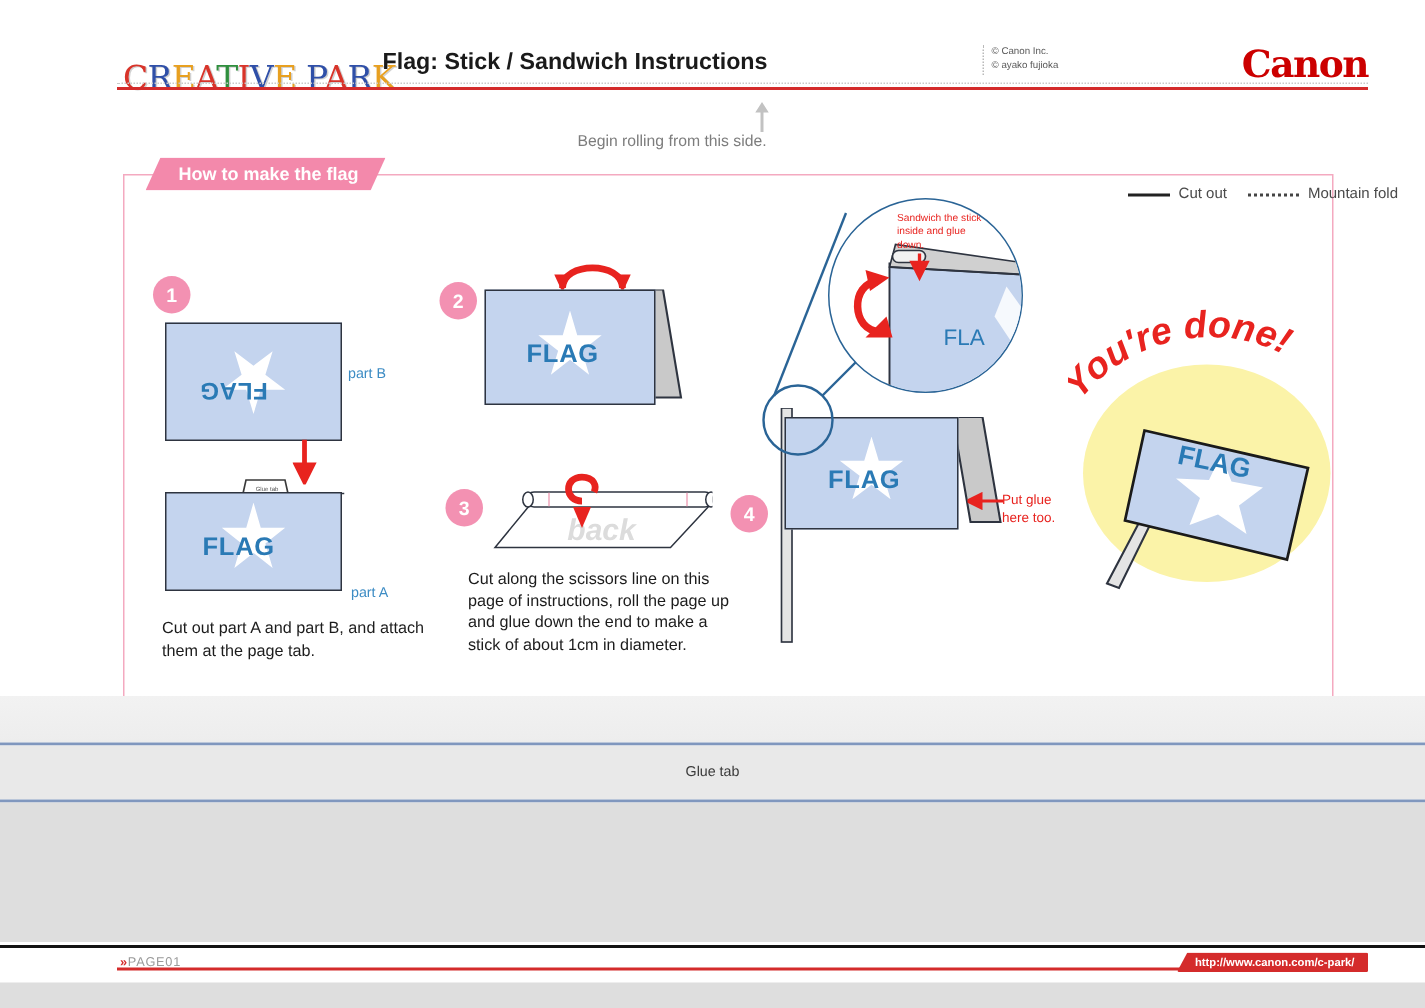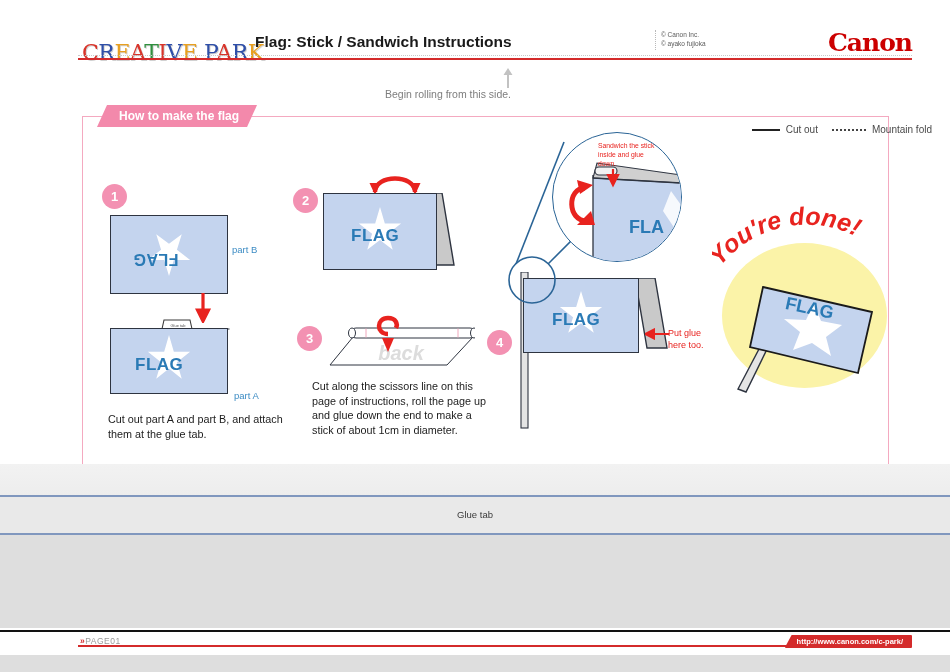--- a/index.html
+++ b/index.html
@@ -119,21 +119,21 @@
   <svg style="position:absolute;left:108px;top:318px;width:124px;height:12px">
     <path d="M54 11 L56 2 L82 2 L84 11" fill="#ffffff" stroke="#3a3a3a" stroke-width="1.1"></path>
     <line x1="2" y1="11" x2="122" y2="11" stroke="#2e3440" stroke-width="1.1" stroke-dasharray="2.5,2"></line>
     <text x="70" y="9" font-size="4" fill="#555" text-anchor="middle" font-family="Liberation Sans, sans-serif">Glue tab</text>
   </svg>
   <div class="flagbox" style="left:110px;top:328px;width:118px;height:66px">
     <div class="star" style="left:36px;top:6px;width:44px;height:48px"></div>
     <div class="flagtext" style="left:24px;top:26px;font-size:17px">FLAG</div>
   </div>
   <div class="partlabel" style="left:234px;top:390px">part A</div>
-  <div class="caption" style="left:108px;top:412px;width:175px">Cut out part A and part B, and attach them at the glue tab.</div>
+  <div class="caption" style="left:108px;top:412px;width:175px">Cut out part A and part B, and attach them at the page tab.</div>
 
   <div class="badge" style="left:293px;top:188px">2</div>
   <svg style="position:absolute;left:365px;top:168px;width:60px;height:28px">
     <path d="M10 24 C10 6, 50 6, 50 24" stroke="#e8231f" stroke-width="4.5" fill="none"></path>
     <path d="M10 27 L4.5 15 L15.5 15 Z" fill="#e8231f"></path>
     <path d="M50 27 L44.5 15 L55.5 15 Z" fill="#e8231f"></path>
   </svg>
   <svg style="position:absolute;left:420px;top:193px;width:36px;height:80px">
     <path d="M0 0 L22 0 L34 72 L12 72 Z" fill="#c9c9c9" stroke="#2e3440" stroke-width="1.4"></path>
   </svg>
@@ -188,21 +188,21 @@
       <rect x="42" y="34" width="22" height="8" rx="4" fill="#f2f2f2" stroke="#2e3440" stroke-width="1.1"></rect>
       <line x1="40" y1="45" x2="128" y2="50" stroke="#2e3440" stroke-width="1.3"></line>
       <line x1="40" y1="42" x2="40" y2="128" stroke="#2e3440" stroke-width="1.3"></line>
       <path d="M110 78 L118 58 L128 72 L128 105 Z" fill="#ffffff" opacity=".85"></path>
       <path d="M32 55 C14 55, 14 88, 34 88" stroke="#e8231f" stroke-width="5" fill="none"></path>
       <path d="M40 52 L24 47 L27 61 Z" fill="#e8231f"></path>
       <path d="M24 92 L38 78 L42 92 Z" fill="#e8231f"></path>
       <path d="M60 48 L60 36 M60 52 L55 42 L65 42 Z" stroke="#e8231f" stroke-width="2.2" fill="#e8231f"></path>
     </svg>
     <div style="position:absolute;left:45px;top:8px;font-size:6.8px;color:#e8231f;line-height:9px;width:62px">Sandwich the stick inside and glue down.</div>
-    <div style="position:absolute;left:76px;top:84px;color:#2a7ab5;font-weight:bold;font-size:18px">FLA</div>
+    <div style="position:absolute;left:76px;top:84px;color:#2a7ab5;font-weight:normal;font-size:15px">FLA</div>
   </div>
 
   <div style="position:absolute;left:722px;top:243px;width:165px;height:145px;border-radius:50%;background:#fbf3a8"></div>
   <svg style="position:absolute;left:712px;top:205px;width:190px;height:70px" viewBox="0 0 190 70">
     <defs>
         <path id="arcpath" d="M8 62 A 110 110 0 0 1 178 58"></path>
       </defs>
     <text font-size="25" font-weight="bold" font-style="italic" fill="#e8231f" font-family="Liberation Sans, sans-serif" stroke="#ffffff" stroke-width="1.4" paint-order="stroke">
       <textPath href="#arcpath" id="done-textpath">You're done!</textPath>
     </text>

